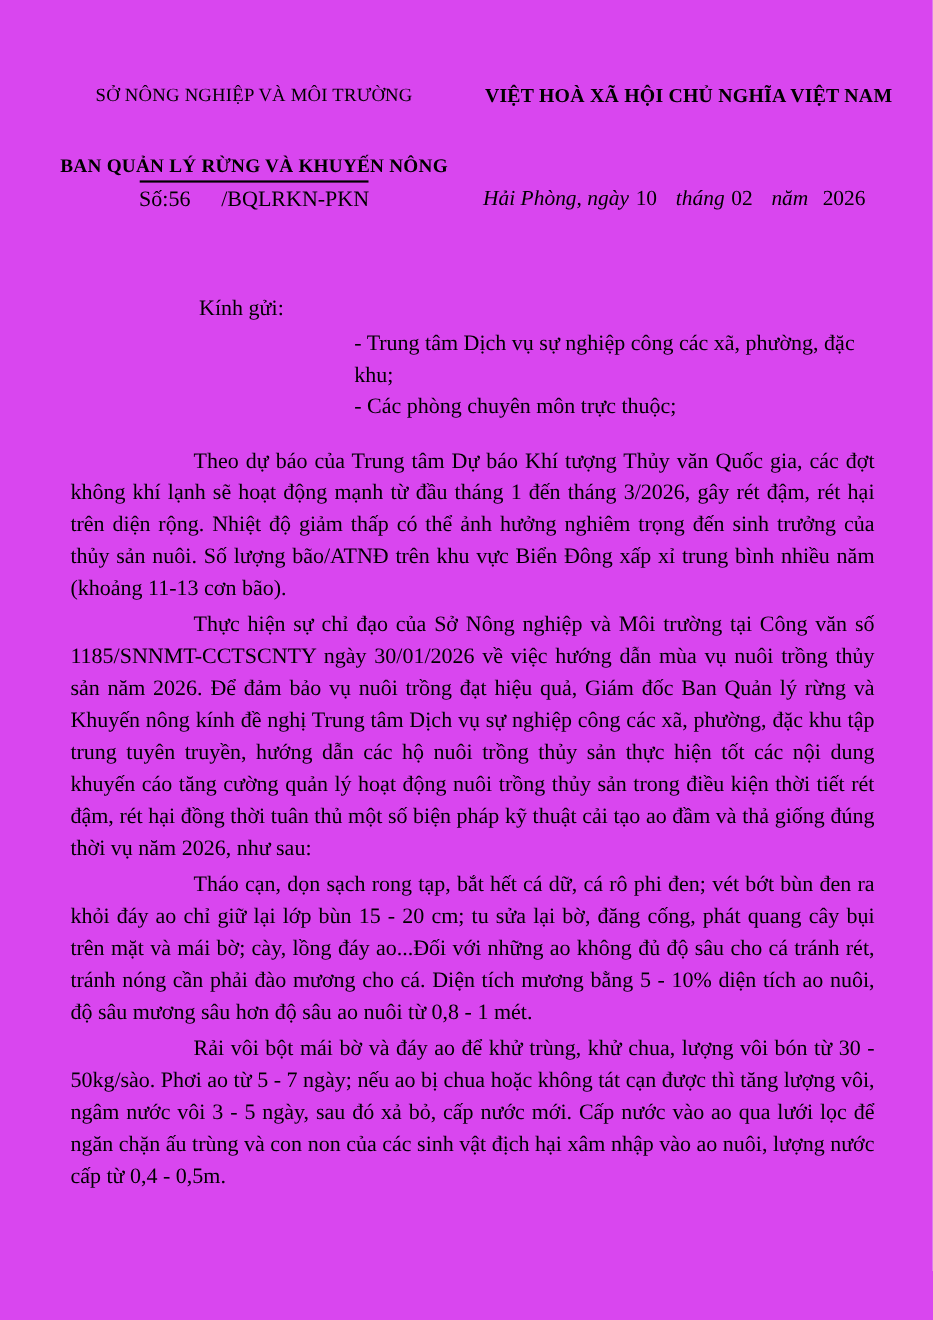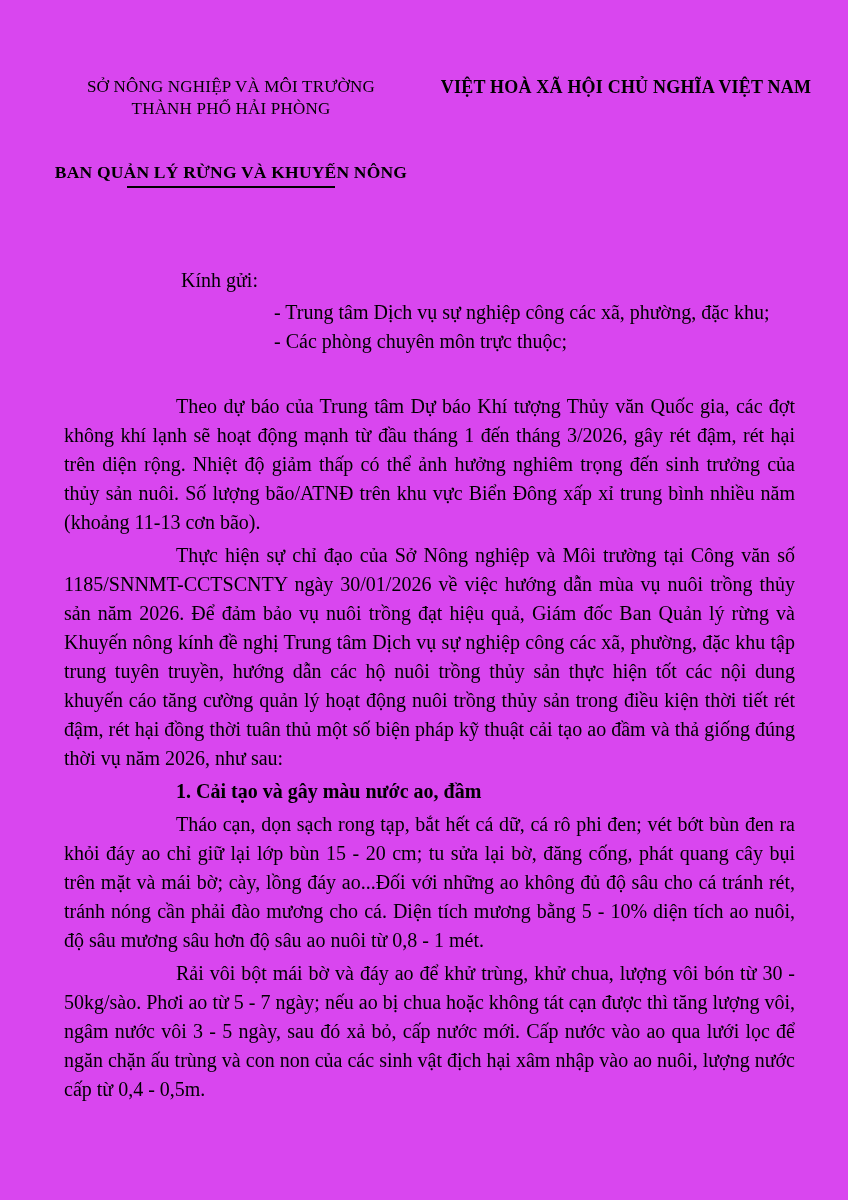--- a/index.html
+++ b/index.html
@@ -66,62 +66,68 @@
   .body-block {
     position: absolute;
     top: 266px;
     left: 64px;
     width: 731px;
     font-size: 20px;
     line-height: 29px;
   }
   .salutation { padding-left: 117px; }
   .recipients { padding-left: 210px; margin-top: 3px; }
-  .recipients > div { line-height: 28.5px; }
+  .recipients > div { line-height: 28.5px; margin-left: 48px; }
 
   .para {
     margin: 4px 0 4px 0;
     text-align: justify;
     text-indent: 112px;
   }
-  .para.first { margin-top: 37px; }
+  .para.first { margin-top: 21px; }
   .h-num   { font-weight: bold; text-indent: 112px; margin: 3px 0 2px 0; }
   .h-subnum{ font-weight: bold; font-style: italic; text-indent: 112px; margin: 2px 0 2px 0; }
 </style>
 </head>
 <body>
 
 <div class="page">
 
   <div class="hdr-row">
     <div class="hdr-left">
       <div class="org-line">SỞ NÔNG NGHIỆP VÀ MÔI TRƯỜNG</div>
-      <div class="org-line">THÀNH PHỐ HẢI PHÒNG</div>
       <div class="org-bold">BAN QUẢN LÝ RỪNG VÀ KHUYẾN NÔNG</div>
       <div class="org-rule"></div>
     </div>
     <div class="hdr-right">
       <div class="nat-line1">VIỆT HOÀ XÃ HỘI CHỦ NGHĨA VIỆT NAM</div>
     </div>
   </div>
 
+  <div class="meta-row">
+    <div class="meta-left">
+      <span>Số:56</span><span class="g-code">/BQLRKN-PKN</span>
+    </div>
+    <div class="meta-right">
+      <span class="it">Hải Phòng, ngày</span><span class="g-num">10</span><span class="it g-word">tháng</span><span class="g-num">02</span><span class="it g-word">năm</span><span class="g-year">2026</span>
+    </div>
+  </div>
 
 
   <div class="body-block">
 
     <div class="salutation">Kính gửi:</div>
 
     <div class="recipients">
       <div>- Trung tâm Dịch vụ sự nghiệp công các xã, phường, đặc khu;</div>
       <div>- Các phòng chuyên môn trực thuộc;</div>
     </div>
 
     <p class="para first">Theo dự báo của Trung tâm Dự báo Khí tượng Thủy văn Quốc gia, các đợt không khí lạnh sẽ hoạt động mạnh từ đầu tháng 1 đến tháng 3/2026, gây rét đậm, rét hại trên diện rộng. Nhiệt độ giảm thấp có thể ảnh hưởng nghiêm trọng đến sinh trưởng của thủy sản nuôi. Số lượng bão/ATNĐ trên khu vực Biển Đông xấp xỉ trung bình nhiều năm (khoảng 11-13 cơn bão).</p>
     <p class="para">Thực hiện sự chỉ đạo của Sở Nông nghiệp và Môi trường tại Công văn số 1185/SNNMT-CCTSCNTY ngày 30/01/2026 về việc hướng dẫn mùa vụ nuôi trồng thủy sản năm 2026. Để đảm bảo vụ nuôi trồng đạt hiệu quả, Giám đốc Ban Quản lý rừng và Khuyến nông kính đề nghị Trung tâm Dịch vụ sự nghiệp công các xã, phường, đặc khu tập trung tuyên truyền, hướng dẫn các hộ nuôi trồng thủy sản thực hiện tốt các nội dung khuyến cáo tăng cường quản lý hoạt động nuôi trồng thủy sản trong điều kiện thời tiết rét đậm, rét hại đồng thời tuân thủ một số biện pháp kỹ thuật cải tạo ao đầm và thả giống đúng thời vụ năm 2026, như sau:</p>
 
-    <div class="h-num">1. Cải tạo và gây màu nước ao, đầm</div>
 
     <p class="para">Tháo cạn, dọn sạch rong tạp, bắt hết cá dữ, cá rô phi đen; vét bớt bùn đen ra khỏi đáy ao chỉ giữ lại lớp bùn 15 - 20 cm; tu sửa lại bờ, đăng cống, phát quang cây bụi trên mặt và mái bờ; cày, lồng đáy ao...Đối với những ao không đủ độ sâu cho cá tránh rét, tránh nóng cần phải đào mương cho cá. Diện tích mương bằng 5 - 10% diện tích ao nuôi, độ sâu mương sâu hơn độ sâu ao nuôi từ 0,8 - 1 mét.</p>
     <p class="para">Rải vôi bột mái bờ và đáy ao để khử trùng, khử chua, lượng vôi bón từ 30 - 50kg/sào. Phơi ao từ 5 - 7 ngày; nếu ao bị chua hoặc không tát cạn được thì tăng lượng vôi, ngâm nước vôi 3 - 5 ngày, sau đó xả bỏ, cấp nước mới. Cấp nước vào ao qua lưới lọc để ngăn chặn ấu trùng và con non của các sinh vật địch hại xâm nhập vào ao nuôi, lượng nước cấp từ 0,4 - 0,5m.</p>
 
   </div>
 
 </div>
 
 </body></html>

